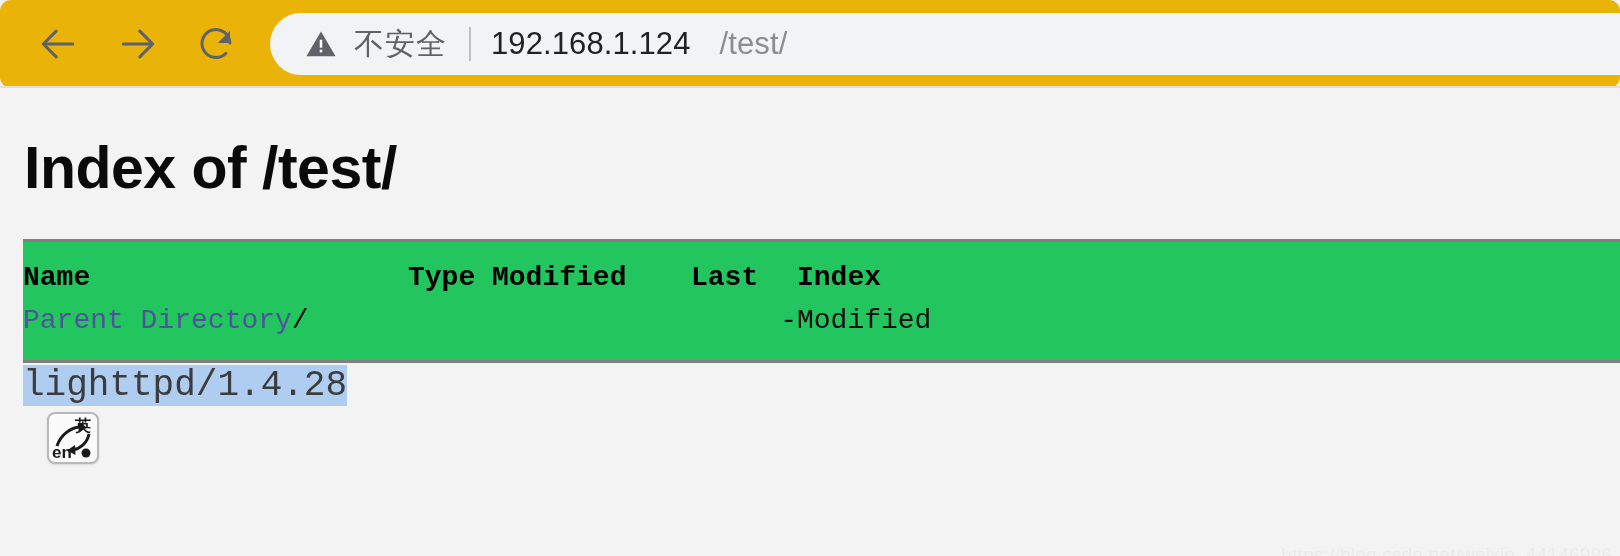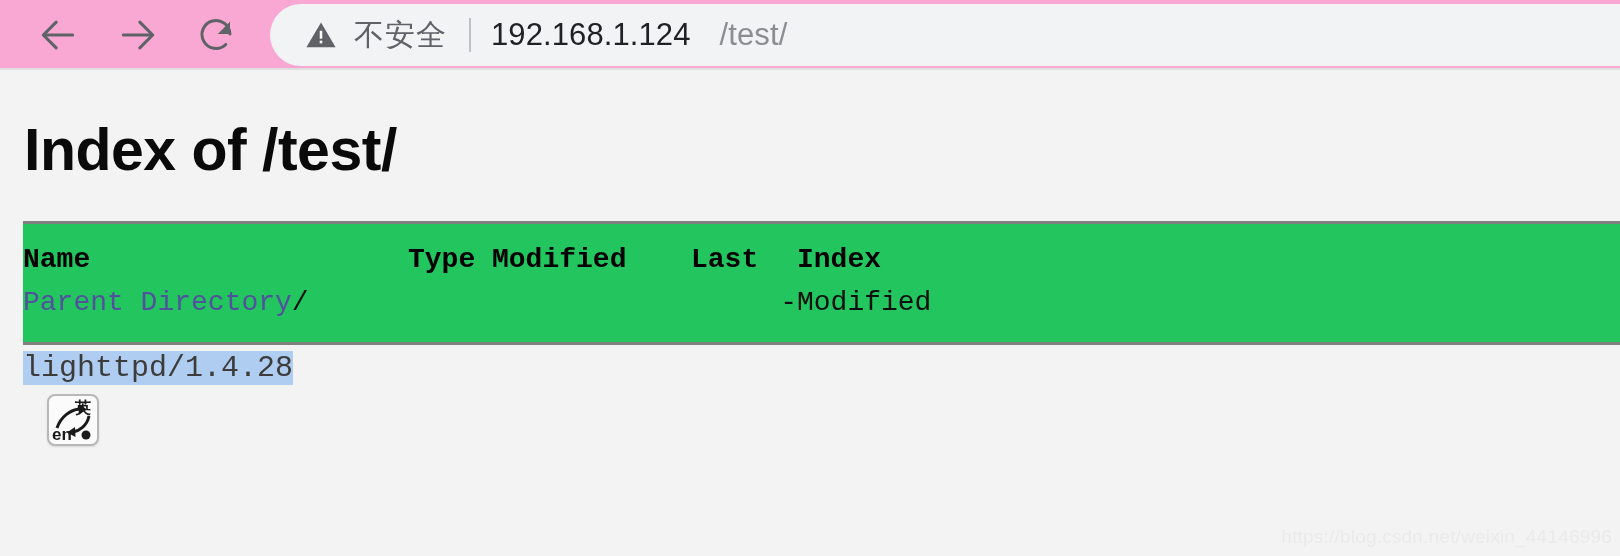--- a/index.html
+++ b/index.html
@@ -12,26 +12,27 @@
     height: 556px;
     overflow: hidden;
     background: #f3f3f4;
     font-family: "Liberation Sans", sans-serif;
     -webkit-font-smoothing: antialiased;
   }
 
   
   .browser-toolbar {
     position: relative;
-    height: 70px;
-    background: #f9a8d4;
+    height: 88px;
+    background: #eab308;
     display: flex;
     align-items: center;
     box-sizing: border-box;
     padding-left: 30px;
+    border-radius: 11px;
   }
   .browser-toolbar::after {
     content: "";
     position: absolute;
     left: 0;
     right: 0;
     bottom: 0;
     height: 2px;
     background: #dfdfe1;
   }
@@ -142,21 +143,21 @@
   td { color: #0f0f0f; }
   a.dirlink {
     color: #51519e;
     text-decoration: none;
   }
 
   .footer {
     margin-left: 23px;
     margin-top: 3px;
     font-family: "Liberation Mono", monospace;
-    font-size: 30px;
+    font-size: 36px;
     line-height: 40px;
     color: #3c3c3c;
   }
   .footer .sel {
     background: #aecdf0;
     color: #3c3c3c;
   }
 
   
   .ime-badge {

